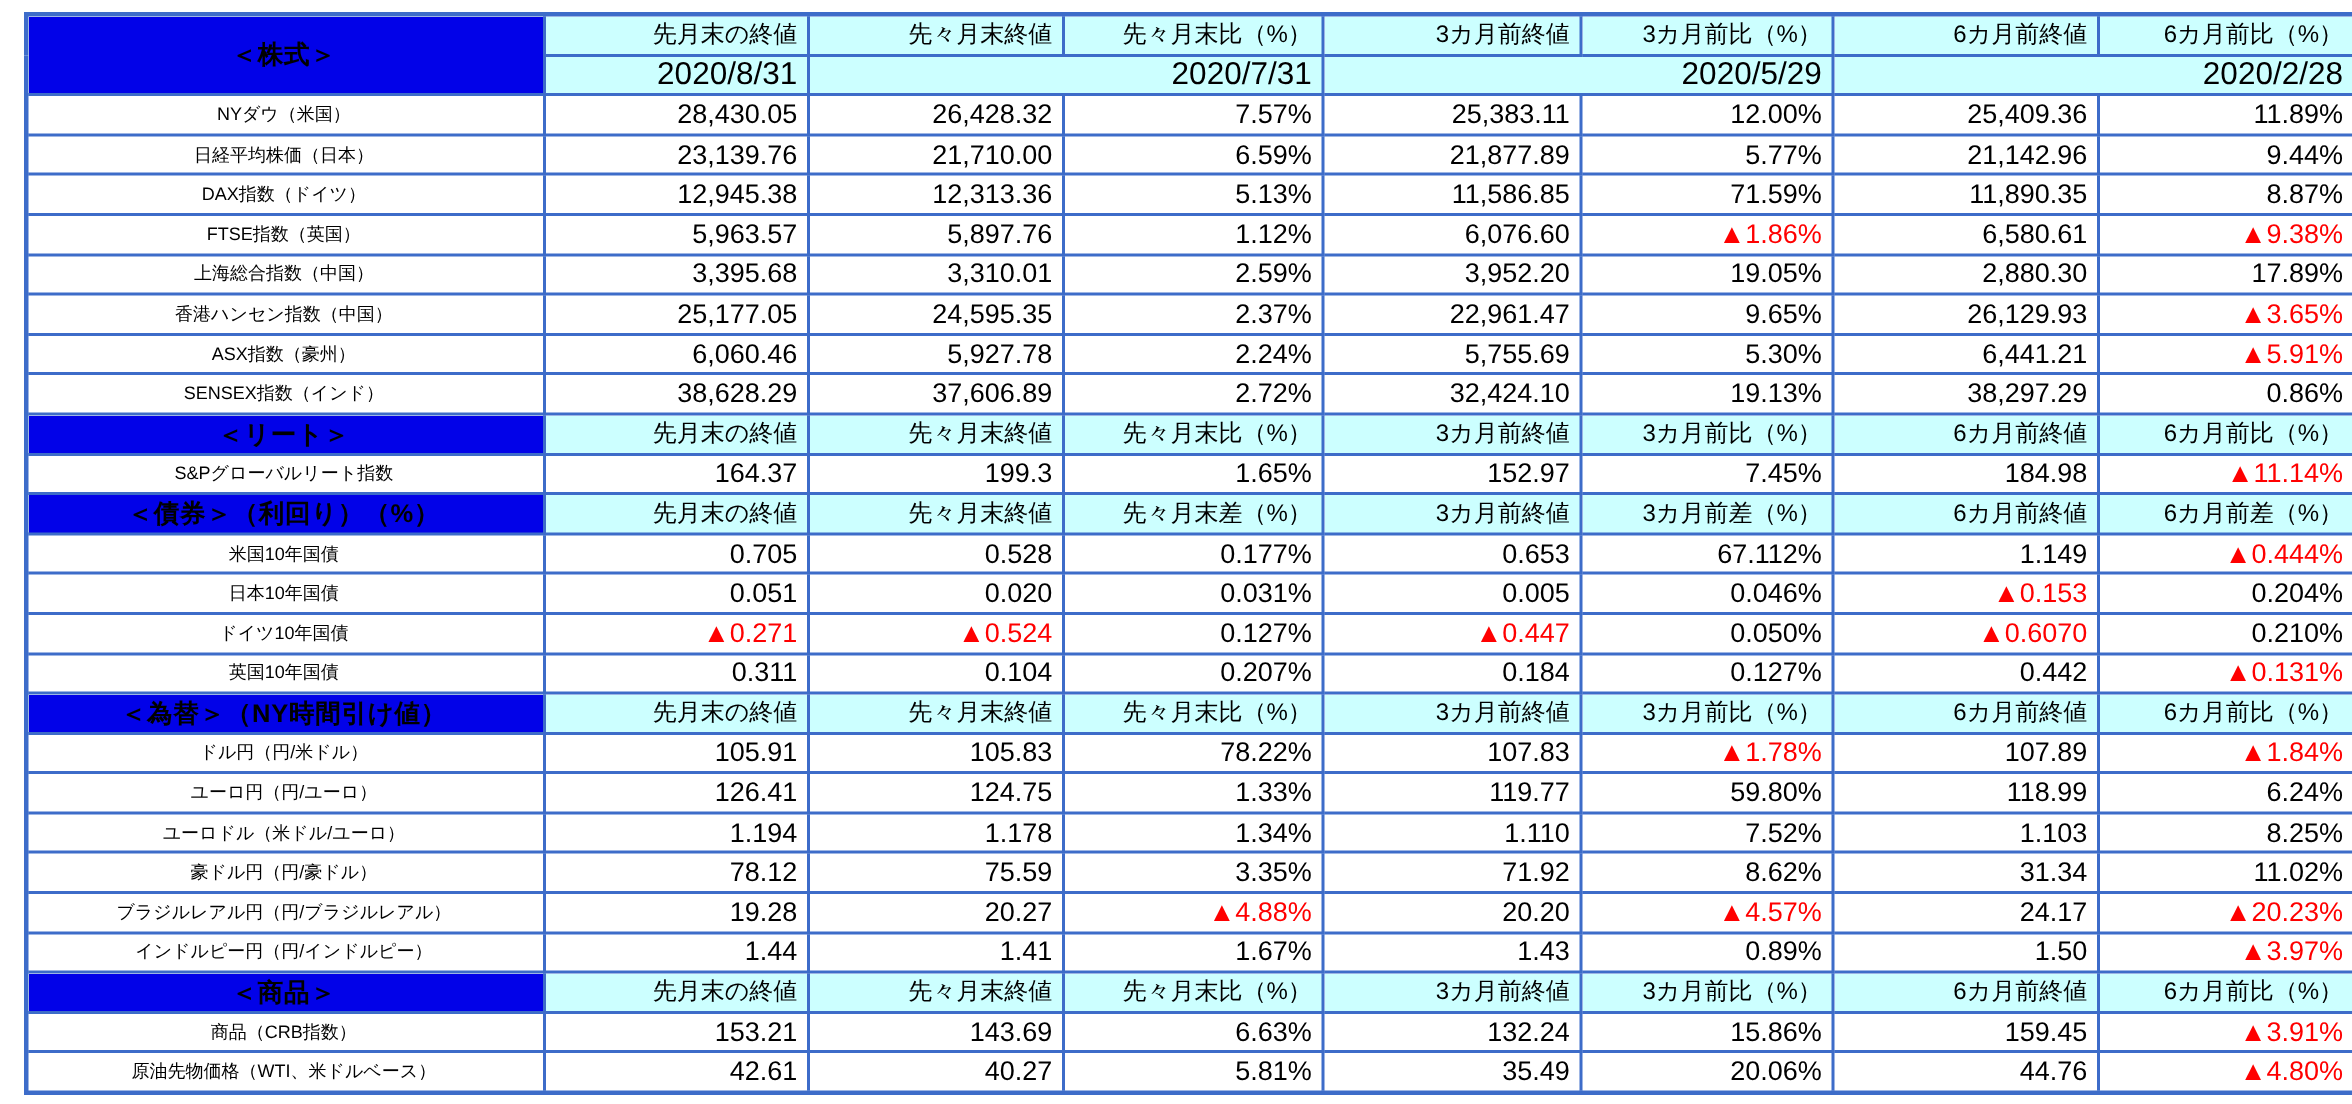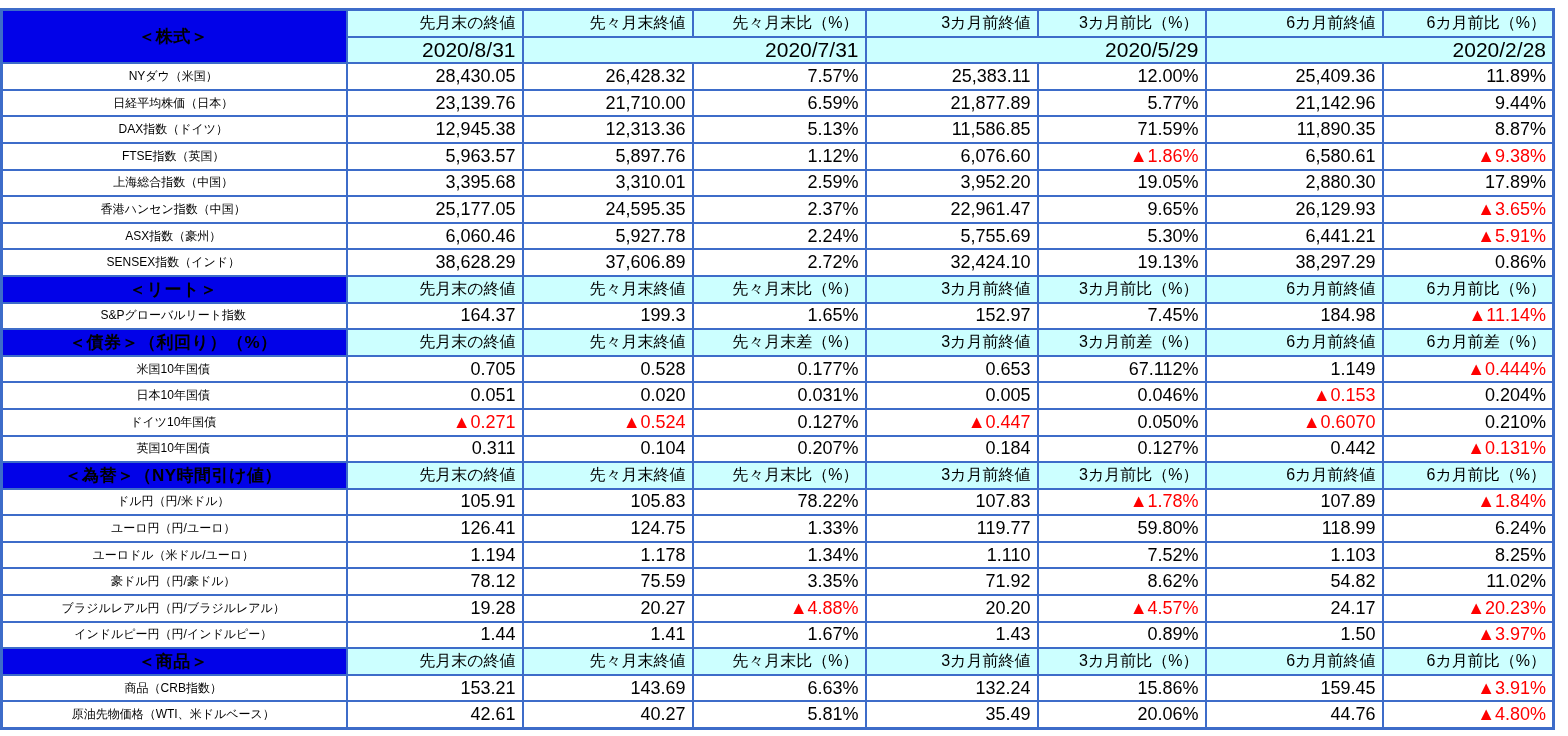--- a/index.html
+++ b/index.html
@@ -7,21 +7,21 @@
     --header-bg:#CCFFFF;
     --border:#3d6cc9;
     --neg:#FF0000;
   }
   html,body{margin:0;padding:0;background:#ffffff;}
   body{
     width:1568px;height:736px;overflow:hidden;
     font-family:"Liberation Sans","DejaVu Sans",sans-serif;
     -webkit-font-smoothing:antialiased;
   }
-  .wrap{padding:8px 8px 4px 0;}
+  .wrap{padding:8px 8px 4px 16px;}
   table.market{
     border-collapse:collapse;
     table-layout:fixed;
     width:1552px;
     border:3px solid var(--border);
   }
   table.market td{
     border:2px solid var(--border);
     height:24.6px;
     padding:0 6px 0 4px;
@@ -280,21 +280,21 @@
           <td class="val">1.103</td>
           <td class="val">8.25%</td>
         </tr>
         <tr>
           <td class="rowlabel">豪ドル円（円/豪ドル）</td>
           <td class="val">78.12</td>
           <td class="val">75.59</td>
           <td class="val">3.35%</td>
           <td class="val">71.92</td>
           <td class="val">8.62%</td>
-          <td class="val">54.82</td>
+          <td class="val">31.34</td>
           <td class="val">11.02%</td>
         </tr>
         <tr>
           <td class="rowlabel">ブラジルレアル円（円/ブラジルレアル）</td>
           <td class="val">19.28</td>
           <td class="val">20.27</td>
           <td class="val neg">▲4.88%</td>
           <td class="val">20.20</td>
           <td class="val neg">▲4.57%</td>
           <td class="val">24.17</td>

